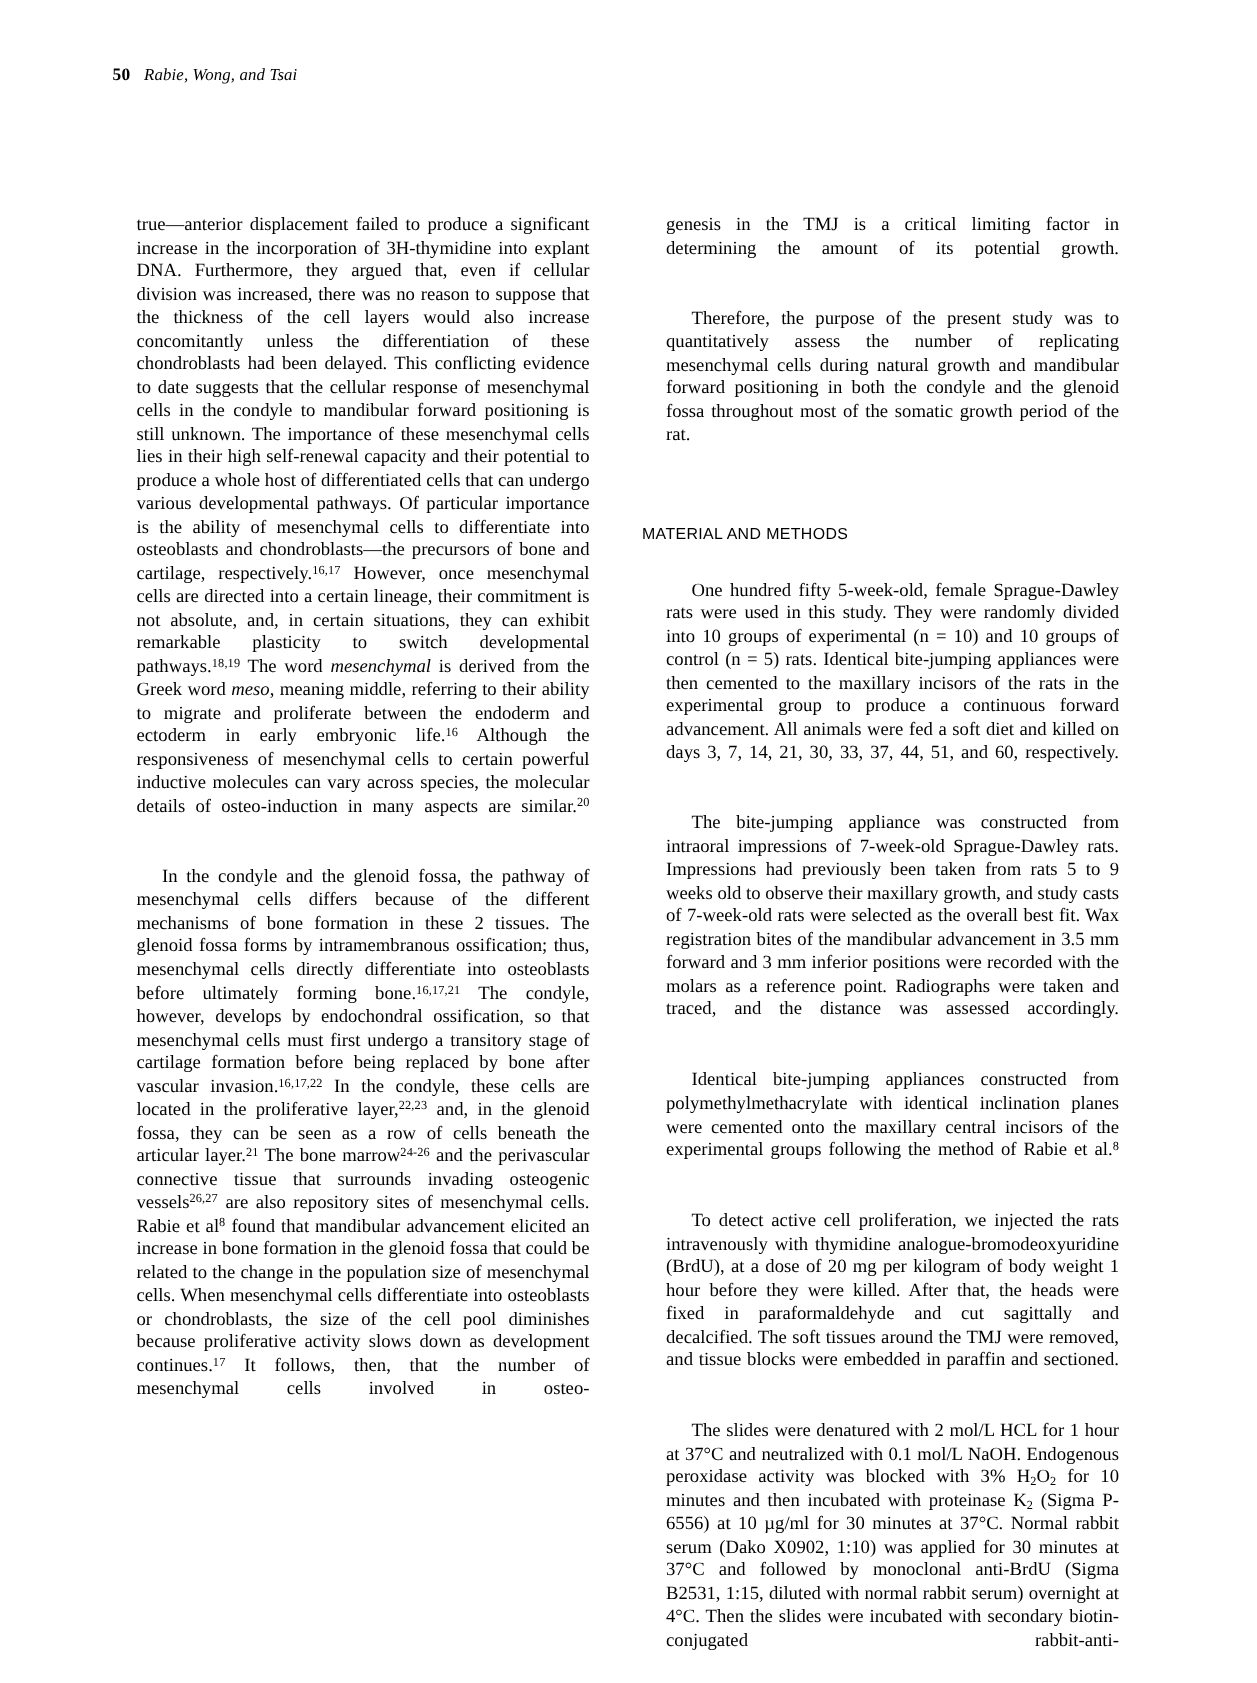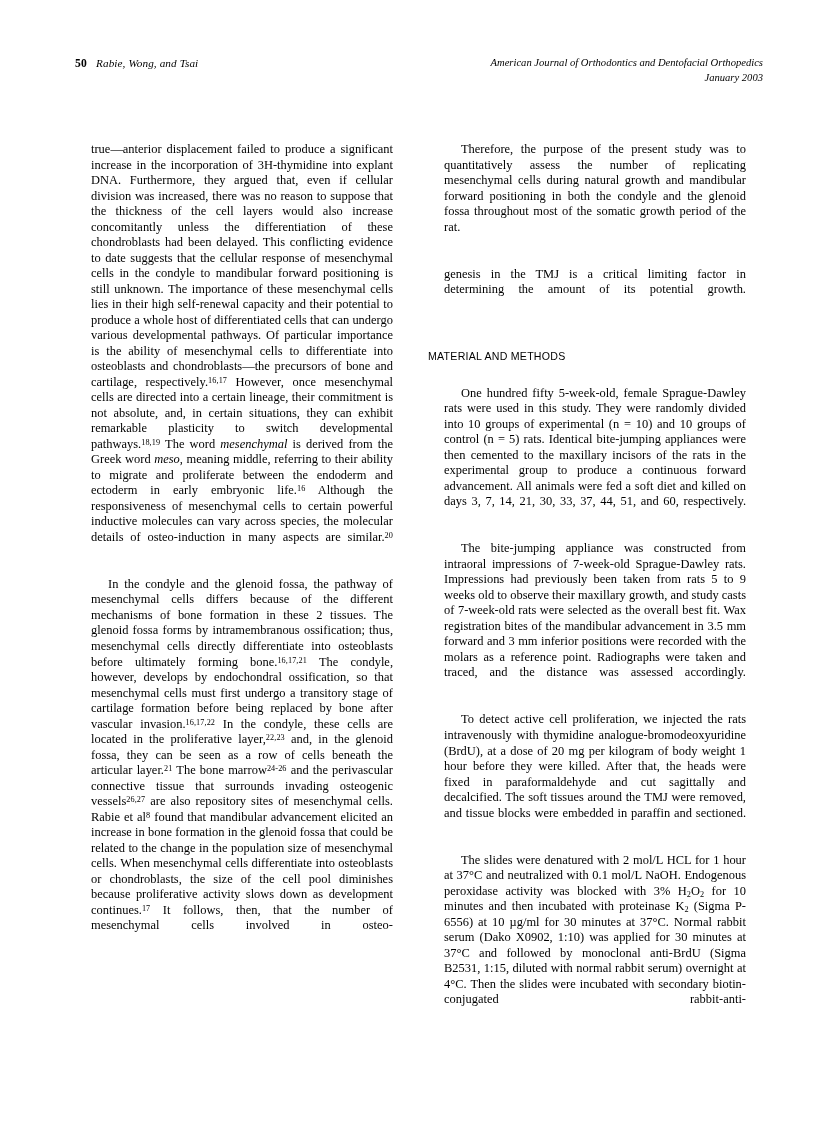--- a/index.html
+++ b/index.html
@@ -22,21 +22,21 @@
     left: 0; top: 0;
     width: 838px;
     height: 1122px;
     background: #fff;
   }
 
   
   .running-head {
     position: absolute;
     left: 75px;
-    top: 56px;
+    top: 43px;
     width: 688px;
     height: 40px;
   }
   .rh-left {
     position: absolute;
     left: 0;
     top: 0;
     font-size: 11.2px;
     line-height: 14px;
     white-space: nowrap;
@@ -124,36 +124,33 @@
 </style>
 </head>
 <body>
 
 <div class="page">
 
   <div class="running-head">
     <div class="rh-left">
       <span class="rh-pageno">50</span><span class="rh-authors">Rabie, Wong, and Tsai</span>
     </div>
-    <div class="rh-right">
-      <span>American Journal of Orthodontics and Dentofacial Orthopedics</span>
-      <span class="rh-line2">January 2003</span>
-    </div>
   </div>
 
   <div class="col col-left" id="col-left">
       <p class="para noindent">true—anterior displacement failed to produce a significant increase in the incorporation of 3H-thymidine into explant DNA. Furthermore, they argued that, even if cellular division was increased, there was no reason to suppose that the thickness of the cell layers would also increase concomitantly unless the differentiation of these chondroblasts had been delayed. This conflicting evidence to date suggests that the cellular response of mesenchymal cells in the condyle to mandibular forward positioning is still unknown. The importance of these mesenchymal cells lies in their high self-renewal capacity and their potential to produce a whole host of differentiated cells that can undergo various developmental pathways. Of particular importance is the ability of mesenchymal cells to differentiate into osteoblasts and chondroblasts—the precursors of bone and cartilage, respectively.<sup class="ref">16,17</sup> However, once mesenchymal cells are directed into a certain lineage, their commitment is not absolute, and, in certain situations, they can exhibit remarkable plasticity to switch developmental pathways.<sup class="ref">18,19</sup> The word <i>mesenchymal</i> is derived from the Greek word <i>meso</i>, meaning middle, referring to their ability to migrate and proliferate between the endoderm and ectoderm in early embryonic life.<sup class="ref">16</sup> Although the responsiveness of mesenchymal cells to certain powerful inductive molecules can vary across species, the molecular details of osteo-induction in many aspects are similar.<sup class="ref">20</sup></p>
       <p class="para">In the condyle and the glenoid fossa, the pathway of mesenchymal cells differs because of the different mechanisms of bone formation in these 2 tissues. The glenoid fossa forms by intramembranous ossification; thus, mesenchymal cells directly differentiate into osteoblasts before ultimately forming bone.<sup class="ref">16,17,21</sup> The condyle, however, develops by endochondral ossification, so that mesenchymal cells must first undergo a transitory stage of cartilage formation before being replaced by bone after vascular invasion.<sup class="ref">16,17,22</sup> In the condyle, these cells are located in the proliferative layer,<sup class="ref">22,23</sup> and, in the glenoid fossa, they can be seen as a row of cells beneath the articular layer.<sup class="ref">21</sup> The bone marrow<sup class="ref">24-26</sup> and the perivascular connective tissue that surrounds invading osteogenic vessels<sup class="ref">26,27</sup> are also repository sites of mesenchymal cells. Rabie et al<sup class="ref">8</sup> found that mandibular advancement elicited an increase in bone formation in the glenoid fossa that could be related to the change in the population size of mesenchymal cells. When mesenchymal cells differentiate into osteoblasts or chondroblasts, the size of the cell pool diminishes because proliferative activity slows down as development continues.<sup class="ref">17</sup> It follows, then, that the number of mesenchymal cells involved in osteo-</p>
     </div>
 
   <div class="col col-right" id="col-right">
+      <p class="para noindent">genesis in the TMJ is a critical limiting factor in determining the amount of its potential growth.</p>
       <p class="para">Therefore, the purpose of the present study was to quantitatively assess the number of replicating mesenchymal cells during natural growth and mandibular forward positioning in both the condyle and the glenoid fossa throughout most of the somatic growth period of the rat.</p>
-      <p class="para noindent">genesis in the TMJ is a critical limiting factor in determining the amount of its potential growth.</p>
       <div class="gap-before-head"></div>
       <h2 class="section-head">MATERIAL AND METHODS</h2>
       <div class="gap-after-head"></div>
       <p class="para">One hundred fifty 5-week-old, female Sprague-Dawley rats were used in this study. They were randomly divided into 10 groups of experimental (n = 10) and 10 groups of control (n = 5) rats. Identical bite-jumping appliances were then cemented to the maxillary incisors of the rats in the experimental group to produce a continuous forward advancement. All animals were fed a soft diet and killed on days 3, 7, 14, 21, 30, 33, 37, 44, 51, and 60, respectively.</p>
       <p class="para">The bite-jumping appliance was constructed from intraoral impressions of 7-week-old Sprague-Dawley rats. Impressions had previously been taken from rats 5 to 9 weeks old to observe their maxillary growth, and study casts of 7-week-old rats were selected as the overall best fit. Wax registration bites of the mandibular advancement in 3.5 mm forward and 3 mm inferior positions were recorded with the molars as a reference point. Radiographs were taken and traced, and the distance was assessed accordingly.</p>
+      <p class="para">Identical bite-jumping appliances constructed from polymethylmethacrylate with identical inclination planes were cemented onto the maxillary central incisors of the experimental groups following the method of Rabie et al.<sup class="ref">8</sup></p>
       <p class="para">To detect active cell proliferation, we injected the rats intravenously with thymidine analogue-bromodeoxyuridine (BrdU), at a dose of 20 mg per kilogram of body weight 1 hour before they were killed. After that, the heads were fixed in paraformaldehyde and cut sagittally and decalcified. The soft tissues around the TMJ were removed, and tissue blocks were embedded in paraffin and sectioned.</p>
       <p class="para">The slides were denatured with 2 mol/L HCL for 1 hour at 37°C and neutralized with 0.1 mol/L NaOH. Endogenous peroxidase activity was blocked with 3% H<sub class="sb">2</sub>O<sub class="sb">2</sub> for 10 minutes and then incubated with proteinase K<sub class="sb">2</sub> (Sigma P-6556) at 10 µg/ml for 30 minutes at 37°C. Normal rabbit serum (Dako X0902, 1:10) was applied for 30 minutes at 37°C and followed by monoclonal anti-BrdU (Sigma B2531, 1:15, diluted with normal rabbit serum) overnight at 4°C. Then the slides were incubated with secondary biotin-conjugated rabbit-anti-</p>
     </div>
 
 </div>
 
 </body></html>

